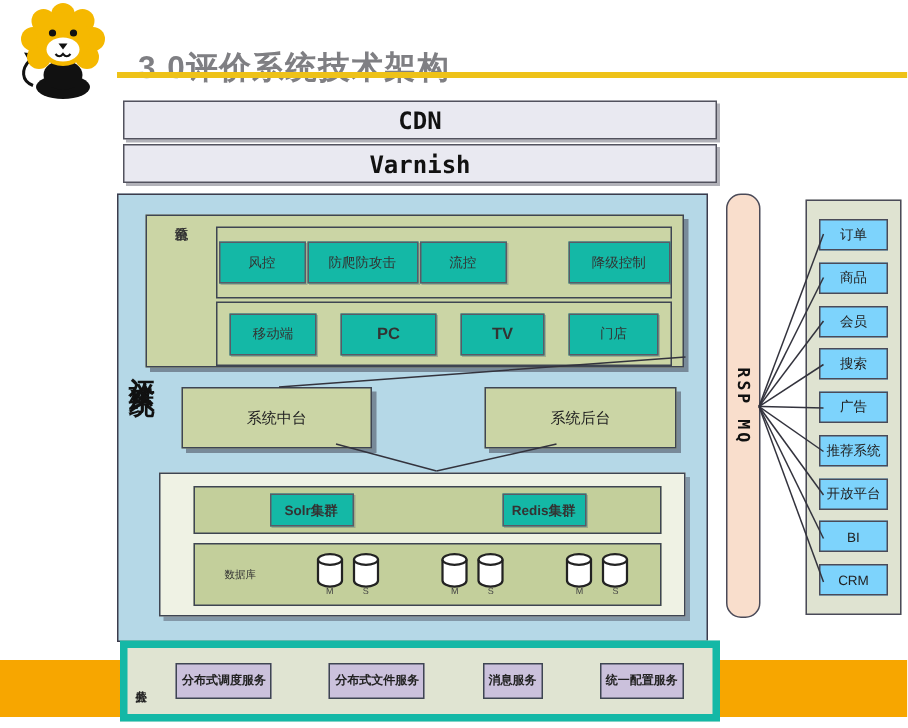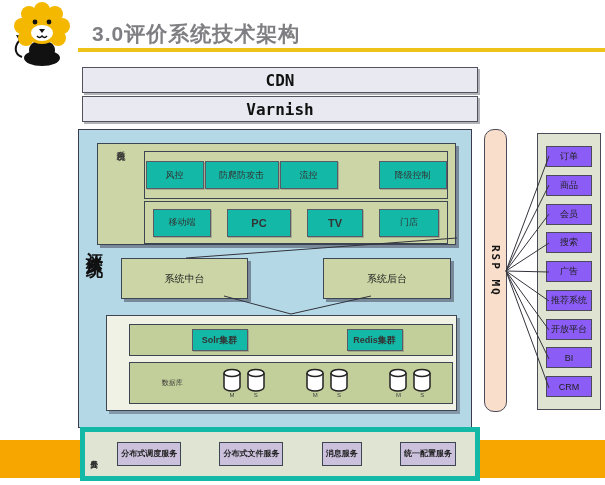--- a/index.html
+++ b/index.html
@@ -1,20 +1,20 @@
 <!DOCTYPE html>
 <html><head>
 <meta charset="utf-8">
 <style>
   html,body{margin:0;padding:0;background:#fff;}
   #page{position:relative;width:605px;height:485px;background:#fff;overflow:hidden;
         font-family:"Liberation Sans","DejaVu Sans",sans-serif;color:#222;}
 
   
-  .title{position:absolute;left:92px;top:20px;font-size:21px;font-weight:bold;color:#7f7f83;letter-spacing:1px;}
+  .title{position:absolute;left:92px;top:31px;font-size:21px;font-weight:bold;color:#7f7f83;letter-spacing:1px;}
   .title-rule{position:absolute;left:78px;top:48px;width:527px;height:4px;background:#eec218;}
   .mascot{position:absolute;left:6px;top:2px;}
 
   
   .bar{position:absolute;left:82px;width:394px;height:24px;background:#e9e9f1;border:1px solid #52525e;
        box-shadow:2px 2px 0 rgba(85,85,100,.45);display:flex;align-items:center;justify-content:center;
        font-family:"DejaVu Sans Mono","Liberation Mono",monospace;font-weight:bold;font-size:16px;color:#111;}
   .panel-blue{position:absolute;left:78px;top:129px;width:392px;height:297px;background:#b5d8e7;border:1px solid #3c3c4c;}
   .green{background:#cbd5a5;border:1px solid #3e4552;box-shadow:3px 3px 0 rgba(70,75,90,.55);}
   .vlabel{writing-mode:vertical-rl;text-orientation:upright;}
@@ -30,37 +30,37 @@
   .front-row{position:absolute;left:46px;width:302px;border:1px solid #3e4552;display:flex;align-items:center;justify-content:space-around;}
   .front-row1{top:7px;height:46px;}
   .front-row2{top:57px;height:41px;}
 
   .mid-box{position:absolute;top:128px;height:39px;display:flex;align-items:center;justify-content:center;font-size:10px;color:#222;}
   .mid-left{left:42px;width:125px;}
   .mid-right{left:244px;width:126px;}
 
   
   .storage{position:absolute;left:27px;top:185px;width:349px;height:94px;background:#eff2e4;border:1px solid #3e4552;box-shadow:3px 3px 0 rgba(70,75,90,.45);}
-  .store-row{position:absolute;left:22px;width:310px;background:#c3cf9b;border:1px solid #3e4552;display:flex;align-items:center;justify-content:space-around;padding-left:12px;}
+  .store-row{position:absolute;left:22px;width:310px;background:#c3cf9b;border:1px solid #3e4552;display:flex;align-items:center;justify-content:space-around;}
   .store-row1{top:8px;height:30px;}
   .store-row2{top:46px;height:40px;justify-content:space-around;}
   .chip-sm{height:20px;min-width:54px;font-size:9px;font-weight:bold;}
   .db-label{font-size:7px;color:#333;}
   .db-pair{display:flex;gap:4px;}
   .db-unit{display:flex;flex-direction:column;align-items:center;font-size:6px;color:#444;line-height:1;}
 
   
   .mq{position:absolute;left:484px;top:129px;width:21px;height:281px;background:#f9decc;border:1px solid #4a4a58;border-radius:10px;
       display:flex;align-items:center;justify-content:center;}
   .mq span{writing-mode:vertical-rl;font-family:"DejaVu Sans Mono","Liberation Mono",monospace;font-weight:bold;font-size:11px;letter-spacing:2px;color:#111;}
 
   
   .right-col{position:absolute;left:537px;top:133px;width:64px;height:277px;background:#dfe3d1;border:1px solid #4a4a58;
              box-sizing:border-box;padding:12px 0;display:flex;flex-direction:column;justify-content:space-between;align-items:center;}
-  .right-item{width:46px;height:21px;background:#8b5cf6;border:1px solid #4a4a58;box-sizing:border-box;
+  .right-item{width:46px;height:21px;background:#7dd3fc;border:1px solid #4a4a58;box-sizing:border-box;
               display:flex;align-items:center;justify-content:center;font-size:9px;color:#222;}
 
   
   .footer-band{position:absolute;left:0;top:440px;width:605px;height:38px;background:#f7a600;}
   .common{position:absolute;left:80px;top:427px;width:390px;height:44px;background:#e0e4d2;border:5px solid #14b8a6;
           display:flex;align-items:center;}
   .common-label{font-size:8px;line-height:1.15;margin-left:4px;color:#222;}
   .svc-wrap{flex:1;display:flex;justify-content:space-around;align-items:center;}
   .svc{background:#cbc1dc;border:1px solid #3e4552;min-height:20px;max-width:62px;padding:1px 3px;
        display:flex;align-items:center;justify-content:center;text-align:center;font-size:8px;font-weight:bold;color:#222;line-height:1.2;}

